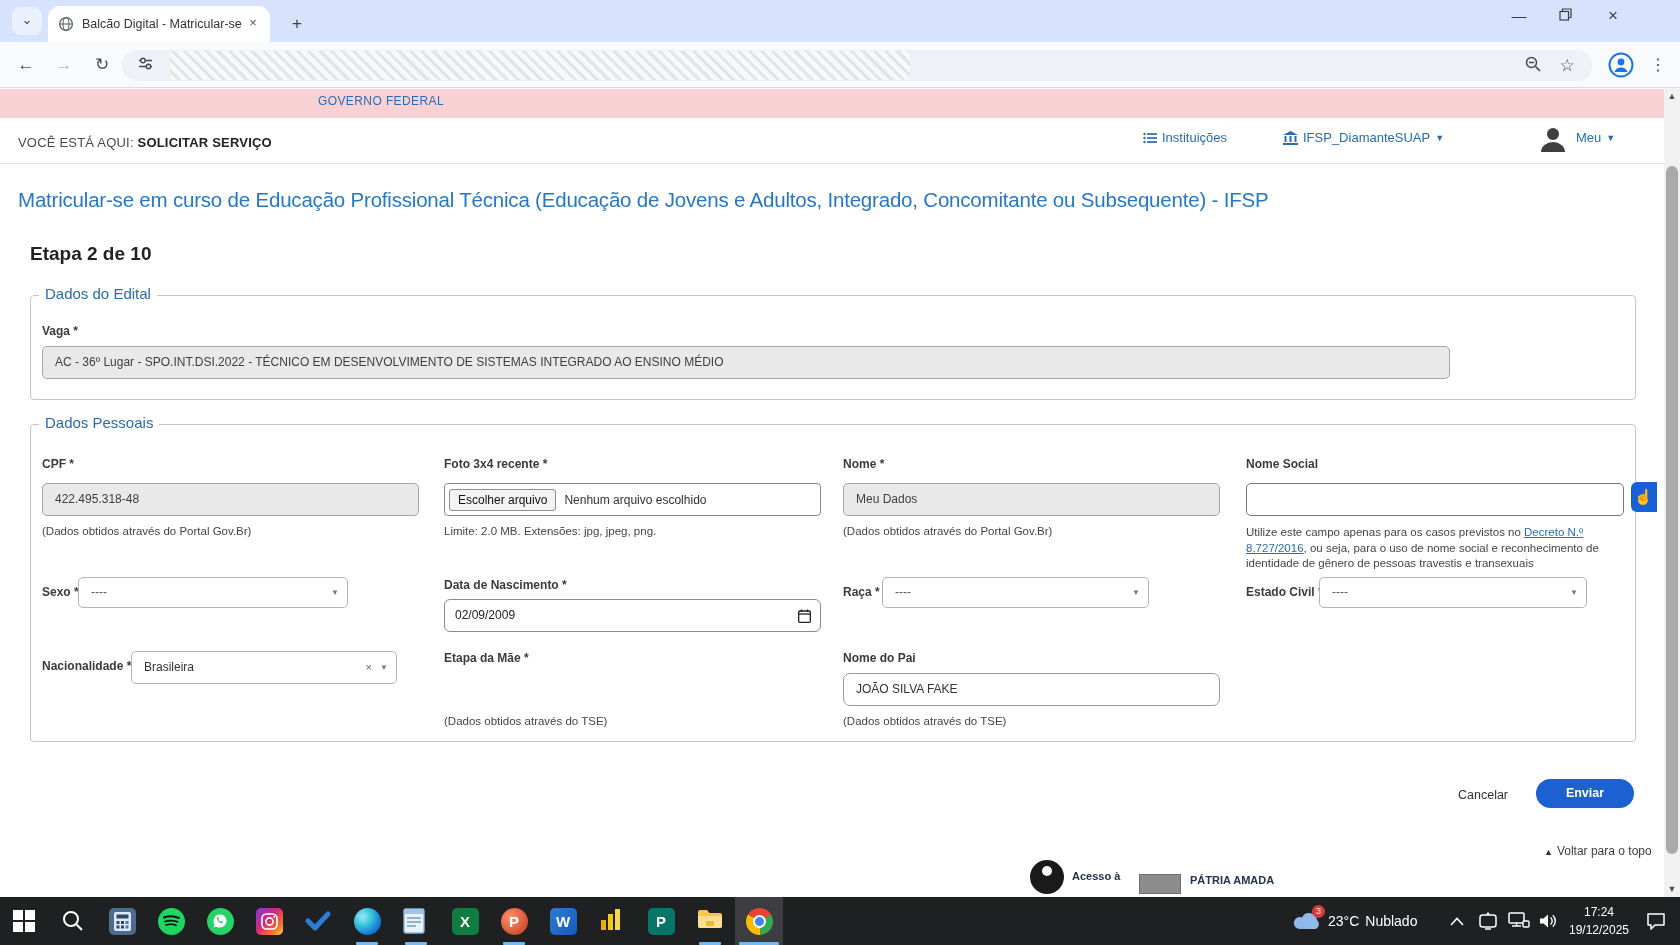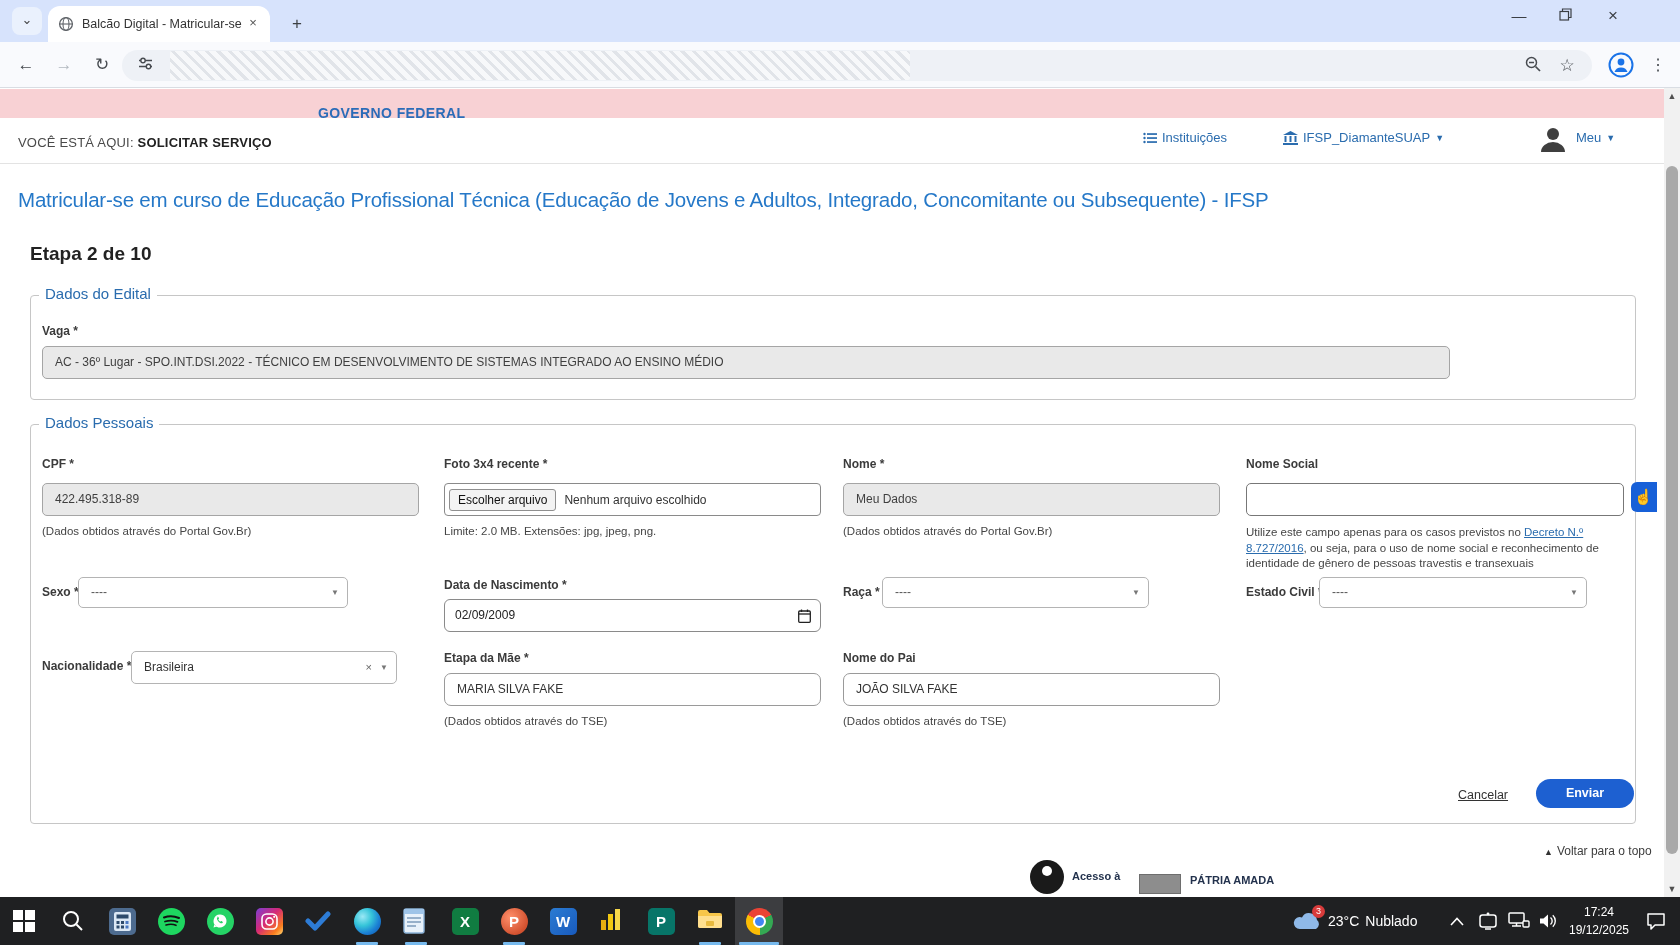--- a/index.html
+++ b/index.html
@@ -19,51 +19,51 @@
   .omnibox{position:absolute;left:122px;top:8px;width:1470px;height:31px;border-radius:16px;background:#eef1f6;}
   .omni-hatch{position:absolute;left:48px;top:1px;width:740px;height:29px;background:repeating-linear-gradient(45deg,#f7f8fa 0 5px,#e1e4e9 5px 8px);border-radius:2px;}
   .omni-ico{position:absolute;top:5px;width:22px;height:22px;color:#474b50;text-align:center;line-height:22px;font-size:15px;}
   .profile-btn{position:absolute;left:1608px;top:10px;width:26px;height:26px;}
   .menu-dots{position:absolute;left:1648px;top:9px;width:20px;height:28px;color:#474b50;font-size:16px;text-align:center;line-height:28px;letter-spacing:0;}
   .winctl{position:absolute;top:0;height:34px;width:46px;text-align:center;line-height:32px;color:#3b3f44;font-size:15px;}
 
   
   .page{position:absolute;left:0;top:88px;width:1664px;height:809px;background:#fff;overflow:hidden;}
   .pinkbar{position:absolute;left:0;top:1px;width:1664px;height:29px;background:#f8d1d4;}
-  .govfed{position:absolute;left:318px;top:16px;font-size:14px;font-weight:bold;color:#2b6cb8;letter-spacing:.4px;}
+  .govfed{position:absolute;left:318px;top:5px;font-size:12px;font-weight:normal;color:#2b6cb8;letter-spacing:.4px;}
   .crumbrow{position:absolute;left:0;top:30px;width:1664px;height:46px;border-bottom:1px solid #e3e3e3;}
   .crumb{position:absolute;left:18px;top:17px;font-size:13px;color:#4a4a4a;letter-spacing:.2px;}
   .crumb b{color:#222;}
   .hnav{position:absolute;top:12px;font-size:13px;color:#2a6cae;display:flex;align-items:center;gap:5px;}
   .hnav svg{display:block;}
   .avatar{position:absolute;left:1538px;top:6px;width:30px;height:30px;}
   .chev{font-size:9px;color:#2a6cae;}
   .page-title{position:absolute;left:18px;top:100px;width:1640px;font-size:20.5px;color:#2578c8;white-space:nowrap;letter-spacing:-0.2px;}
   .step{position:absolute;left:30px;top:155px;font-size:19px;font-weight:bold;color:#222;}
 
   .fieldset{position:absolute;border:1px solid #c6c6c6;border-radius:4px;background:#fff;}
   .fs1{left:30px;top:207px;width:1606px;height:105px;}
-  .fs2{left:30px;top:336px;width:1606px;height:400px;}
+  .fs2{left:30px;top:336px;width:1606px;height:318px;}
   .legend{position:absolute;top:-11px;left:8px;background:#fff;padding:0 6px;font-size:15px;color:#2a6cae;}
 
   .flabel{position:absolute;font-size:12px;font-weight:bold;color:#3b3b3b;white-space:nowrap;}
   .fhelp{position:absolute;font-size:11.5px;color:#454545;white-space:nowrap;}
   .inp{position:absolute;height:33px;border:1px solid #9a9a9a;border-radius:5px;background:#fff;font-size:12px;color:#333;line-height:31px;padding:0 12px;white-space:nowrap;overflow:hidden;}
   .inp.ro{background:#e9e9e9;border-color:#a5a5a5;color:#3f3f3f;}
   .sel{position:absolute;height:31px;border:1px solid #b4b4b4;border-radius:5px;background:#fff;font-size:12px;color:#555;line-height:29px;padding:0 12px;}
   .sel .arr{position:absolute;right:8px;top:0;font-size:8px;color:#777;line-height:29px;}
   .filebox{position:absolute;height:33px;border:1px solid #8a8a8a;border-radius:4px;background:#fff;display:flex;align-items:center;padding:0 8px 0 4px;gap:8px;}
   .filebtn{border:1px solid #8f8f8f;border-radius:3px;background:#f3f3f3;font-size:12px;color:#111;padding:3px 8px;}
   .filestat{font-size:12px;color:#333;}
   .datebox{position:absolute;height:33px;border:1px solid #8a8a8a;border-radius:6px;background:#fff;font-size:12px;color:#222;line-height:31px;padding:0 10px;}
   .datebox svg{position:absolute;right:9px;top:9px;}
   .nslink{color:#2a6cae;text-decoration:underline;}
   .nshelp{position:absolute;font-size:11.5px;color:#454545;line-height:15.5px;white-space:normal;}
 
-  .cancel-link{position:absolute;left:1458px;top:700px;font-size:12.5px;color:#333;text-decoration:underline;}
+  .cancel-link{position:absolute;left:1458px;top:700px;font-size:12.5px;color:#333;}
   .submit-btn{position:absolute;left:1536px;top:691px;width:98px;height:29px;border-radius:15px;background:#1d60d1;color:#fff;font-size:12.5px;font-weight:bold;text-align:center;line-height:29px;}
   .backtop{position:absolute;left:1544px;top:756px;font-size:12px;color:#3d3d3d;}
   .backtop .tri{font-size:9px;color:#333;margin-right:4px;}
 
   .vlibras{position:absolute;left:1631px;top:394px;width:26px;height:30px;border-radius:6px 0 0 6px;background:#1760d8;color:#fff;text-align:center;line-height:30px;font-size:15px;}
 
   .foot-logo1{position:absolute;left:1030px;top:772px;width:34px;height:34px;border-radius:50%;background:#1a1a1a;}
   .foot-logo1 div{position:absolute;left:12px;top:6px;width:10px;height:10px;border-radius:50%;background:#fff;}
   .foot-txt{position:absolute;font-size:11px;font-weight:bold;color:#23324d;white-space:nowrap;}
   .foot-flag{position:absolute;left:1139px;top:786px;width:42px;height:20px;background:#8d8d8d;border:1px solid #6e6e6e;}
@@ -197,21 +197,21 @@
     <div class="fieldset fs1">
       <span class="legend">Dados do Edital</span>
       <div class="flabel" style="left:11px;top:28px;">Vaga *</div>
       <div class="inp ro" style="left:11px;top:50px;width:1408px;">AC - 36º Lugar - SPO.INT.DSI.2022 - TÉCNICO EM DESENVOLVIMENTO DE SISTEMAS INTEGRADO AO ENSINO MÉDIO</div>
     </div>
 
     <div class="fieldset fs2">
       <span class="legend">Dados Pessoais</span>
 
       <div class="flabel" style="left:11px;top:32px;">CPF *</div>
-      <div class="inp ro" style="left:11px;top:58px;width:377px;">422.495.318-89</div>
+      <div class="inp ro" style="left:11px;top:58px;width:377px;">422.495.318-48</div>
       <div class="fhelp" style="left:11px;top:100px;">(Dados obtidos através do Portal Gov.Br)</div>
 
       <div class="flabel" style="left:413px;top:32px;">Foto 3x4 recente *</div>
       <div class="filebox" style="left:413px;top:58px;width:377px;">
         <span class="filebtn">Escolher arquivo</span>
         <span class="filestat">Nenhum arquivo escolhido</span>
       </div>
       <div class="fhelp" style="left:413px;top:100px;">Limite: 2.0 MB. Extensões: jpg, jpeg, png.</div>
 
       <div class="flabel" style="left:812px;top:32px;">Nome *</div>
@@ -251,21 +251,20 @@
       </div>
 
       <div class="flabel" style="left:11px;top:234px;">Nacionalidade *</div>
       <div class="sel" style="left:100px;top:226px;width:266px;height:33px;line-height:31px;color:#333;">
         <span>Brasileira</span>
         <span class="arr" style="right:24px;font-size:11px;color:#666;line-height:31px;">×</span>
         <span class="arr" style="line-height:31px;">▼</span>
       </div>
 
       <div class="flabel" style="left:413px;top:226px;">Etapa da Mãe *</div>
-      <div class="inp" style="left:413px;top:248px;width:377px;border-radius:7px;">MARIA SILVA FAKE</div>
       <div class="fhelp" style="left:413px;top:290px;">(Dados obtidos através do TSE)</div>
 
       <div class="flabel" style="left:812px;top:226px;">Nome do Pai</div>
       <div class="inp" style="left:812px;top:248px;width:377px;border-radius:7px;">JOÃO SILVA FAKE</div>
       <div class="fhelp" style="left:812px;top:290px;">(Dados obtidos através do TSE)</div>
     </div>
 
     <div class="cancel-link">Cancelar</div>
     <div class="submit-btn">Enviar</div>
     <div class="backtop">

